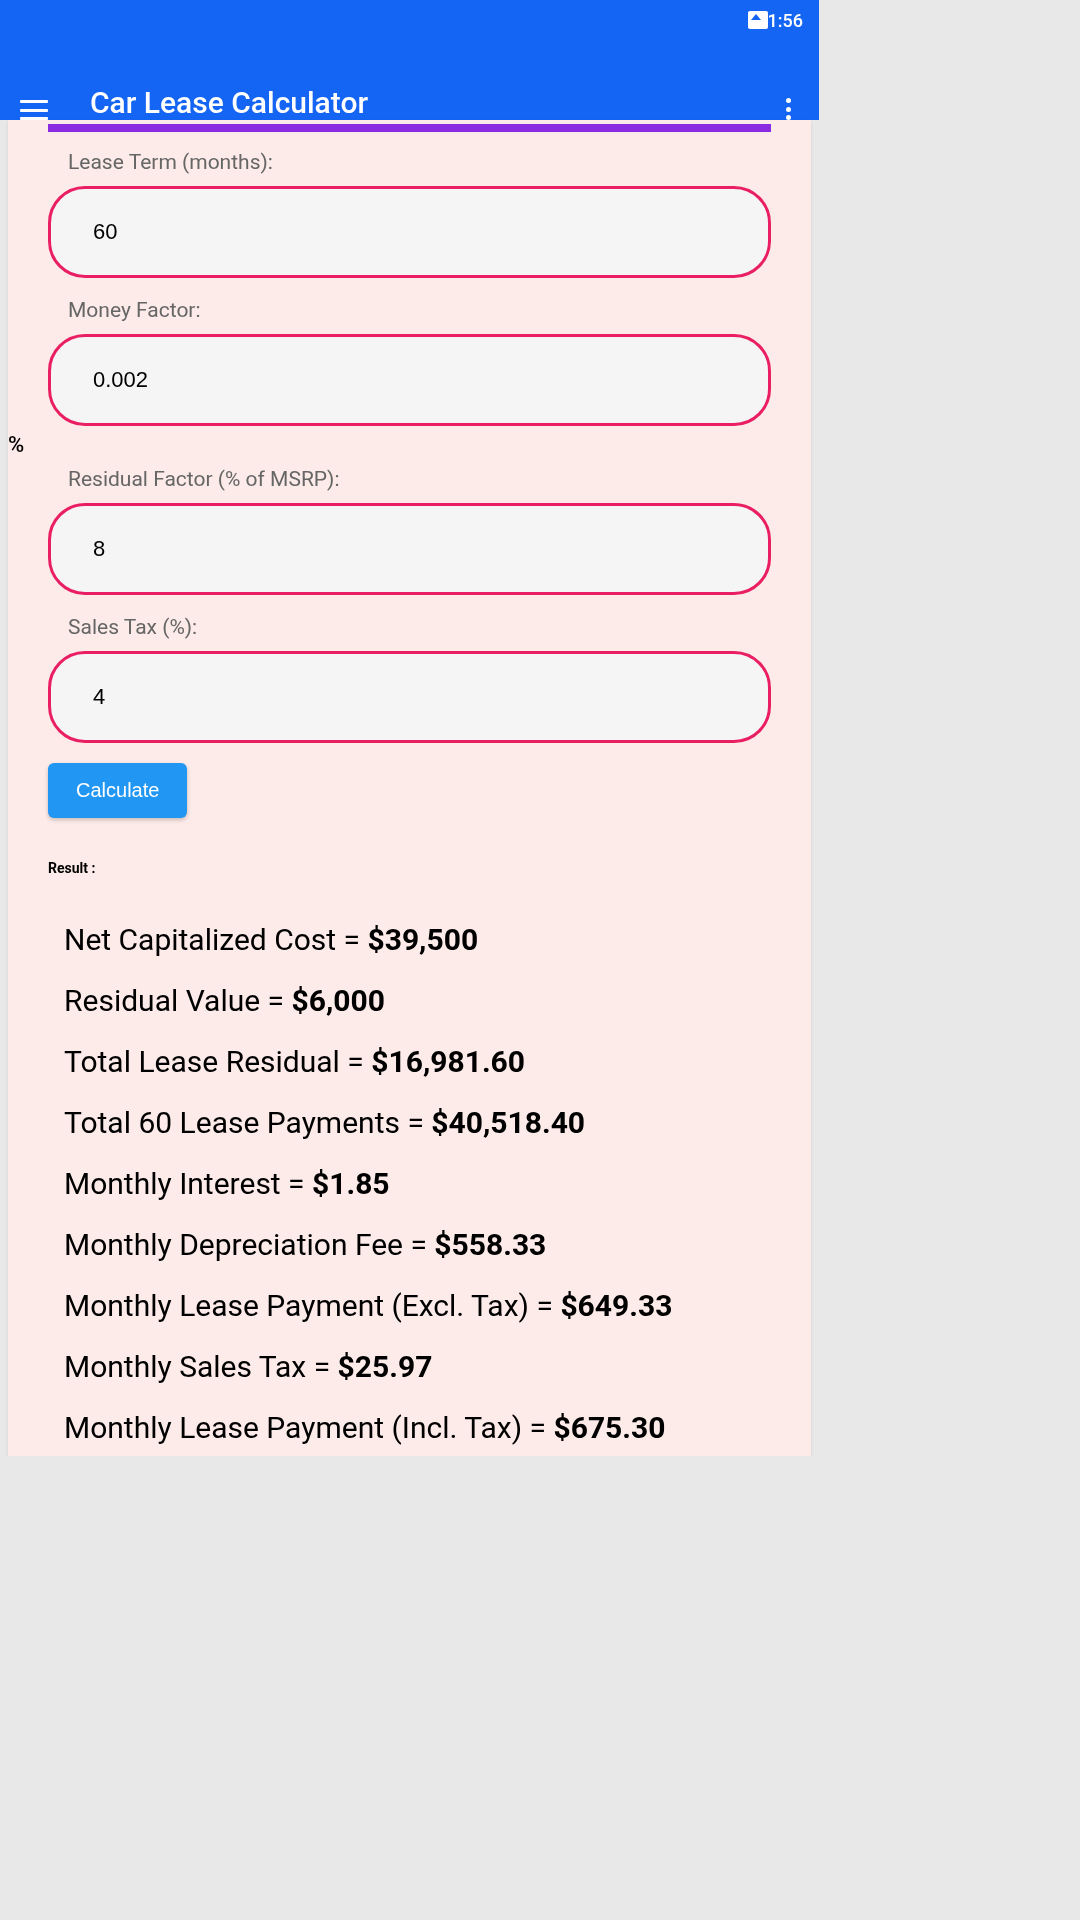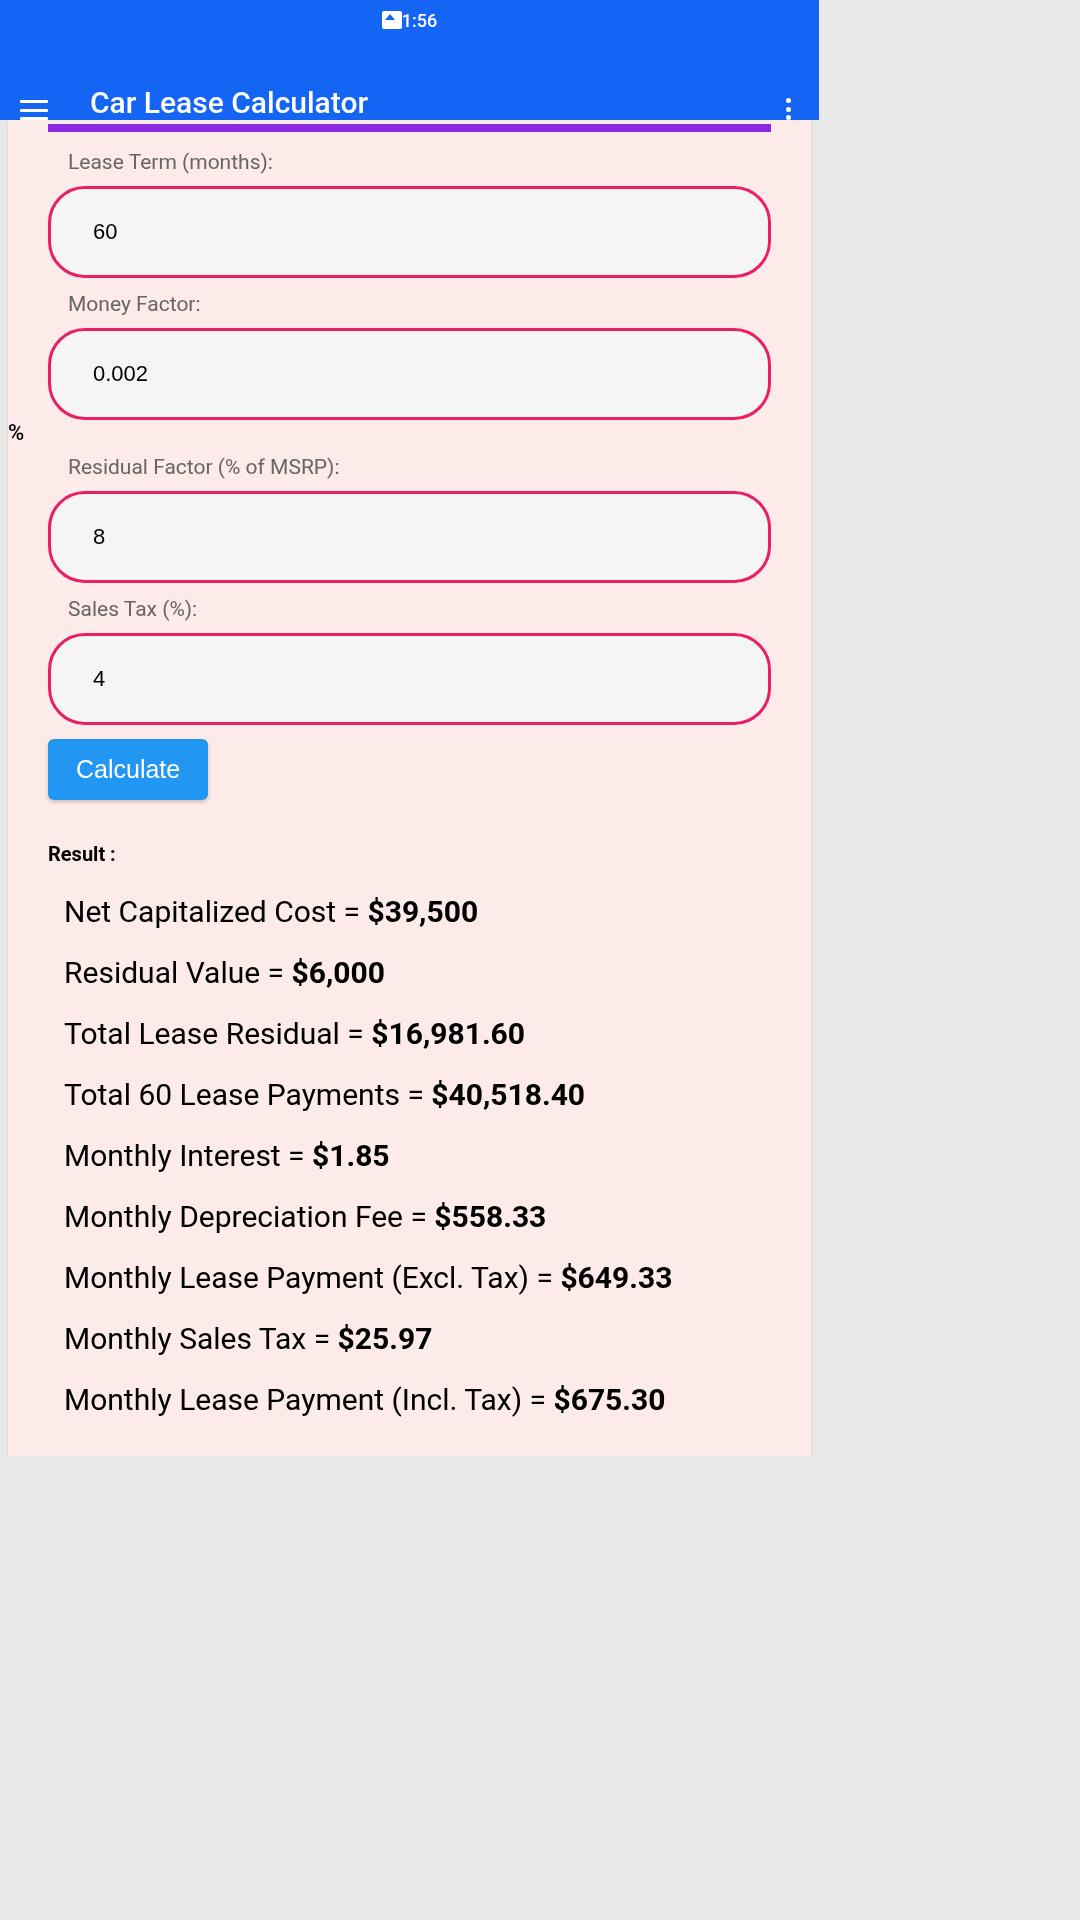--- a/index.html
+++ b/index.html
@@ -7,21 +7,21 @@
       font-family: Roboto, -apple-system, BlinkMacSystemFont, "Segoe UI", Arial, sans-serif;
       background: #e8e8e8;
       width: 819px;
       height: 1456px;
       overflow: hidden;
     }
     .status-bar {
       background: #1565f5;
       height: 40px;
       display: flex;
-      justify-content: center;
+      justify-content: flex-end;
       align-items: center;
       padding: 0 16px;
       color: #fff;
     }
     .status-left {
       display: flex;
       align-items: center;
     }
     .status-icon {
       width: 20px;
@@ -96,21 +96,21 @@
       padding: 4px 0 40px 0;
       box-shadow: 0 1px 3px rgba(0,0,0,0.1);
     }
     .purple-bar {
       height: 8px;
       background: #8a2be2;
       margin: 0 40px 18px 40px;
     }
     .field-group {
       padding: 0 40px;
-      margin-bottom: 14px;
+      margin-bottom: 20px;
     }
     .field-label {
       font-size: 21px;
       color: #666;
       margin-bottom: 12px;
       padding-left: 20px;
     }
     .dark-label {
       font-size: 21px;
       color: #000;
@@ -134,33 +134,33 @@
       padding-left: 0;
       margin-top: -14px;
       margin-bottom: 20px;
     }
     .calculate-btn {
       background: #2196f3;
       color: #fff;
       border: none;
       border-radius: 6px;
       padding: 16px 28px;
-      font-size: 25px;
+      font-size: 20px;
       margin-left: 40px;
       cursor: pointer;
       box-shadow: 0 2px 4px rgba(0,0,0,0.2);
     }
     .result-section {
       padding: 0 40px;
       margin-top: 42px;
     }
     .result-heading {
-      font-size: 20px;
+      font-size: 14px;
       font-weight: 700;
-      margin-bottom: 28px;
+      margin-bottom: 46px;
     }
     .result-line {
       font-size: 30px;
       margin-bottom: 26px;
       padding-left: 16px;
       color: #000;
     }
     .result-line .bold {
       font-weight: 700;
     }

